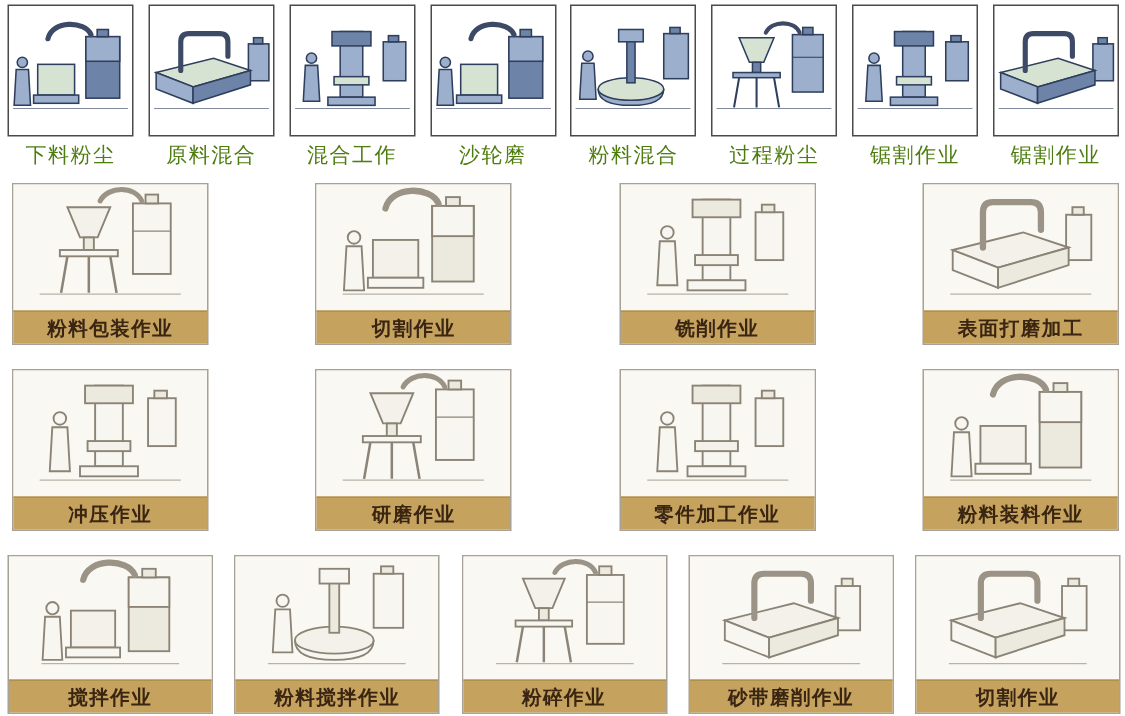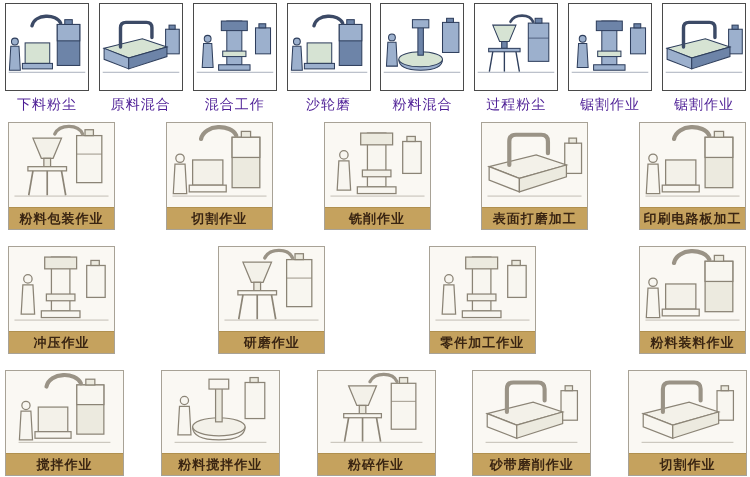--- a/index.html
+++ b/index.html
@@ -11,34 +11,34 @@
 
   
   .top-row{display:flex;justify-content:space-between;padding:3px 2px 0 3px;}
   .top-cell{width:88px;display:flex;flex-direction:column;align-items:center;}
   .top-pic{
     width:84px;height:88px;box-sizing:border-box;
     border:1px solid #4a4a4a;background:#ffffff;
   }
   .top-caption{
     margin-top:4px;height:20px;line-height:20px;
-    font-size:14px;letter-spacing:1px;color:#4c1d95;white-space:nowrap;
+    font-size:14px;letter-spacing:1px;color:#4d7c0f;white-space:nowrap;
   }
 
   
   .grow{display:flex;justify-content:space-between;}
   .grow-a{padding:0 4px 0 8px;margin-top:7px;}
   .grow-b{padding:0 4px 0 8px;margin-top:16px;align-items:flex-end;}
   .grow-c{padding:0 3px 0 5px;margin-top:16px;}
   .card{
     box-sizing:border-box;border:1px solid #a8a296;background:#faf8f3;
     display:flex;flex-direction:column;
   }
-  .size-a{width:107px;height:108px;}
-  .size-c{width:119px;height:106px;}
+  .size-a{width:131px;height:108px;}
+  .size-c{width:137px;height:106px;}
   .pic{flex:1;min-height:0;background:#faf8f3;}
   .pic svg,.top-pic svg{width:100%;height:100%;display:block;}
   .caption{
     height:21px;line-height:21px;background:#c5a25e;color:#3a2512;
     font-weight:bold;font-size:13px;text-align:center;letter-spacing:1px;
     white-space:nowrap;overflow:hidden;border-top:1px solid #b0904f;
   }
 </style>
 </head>
 <body>
@@ -231,36 +231,20 @@
               <rect x="96" y="24" width="20" height="36" fill="#f8f6f0" stroke="#8b8476" stroke-width="1.5"></rect>
               <rect x="101" y="18" width="9" height="6" fill="#eceadf" stroke="#8b8476" stroke-width="1.5"></rect>
               <polygon points="6,52 62,38 98,50 42,66" fill="#f3f1e9" stroke="#8b8476" stroke-width="1.5"></polygon>
               <polygon points="6,52 42,66 42,82 6,68" fill="#f8f6f0" stroke="#8b8476" stroke-width="1.5"></polygon>
               <polygon points="42,66 98,50 98,64 42,82" fill="#eceadf" stroke="#8b8476" stroke-width="1.5"></polygon>
               <path d="M30 50 L30 22 Q30 14 38 14 L68 14 Q76 14 76 22 L76 36" fill="none" stroke="#9a9386" stroke-width="5" stroke-linecap="round"></path>
             </svg>
           </div>
           <div class="caption">表面打磨加工</div>
         </div>
-        <div class="card size-a">
-          <div class="pic">
-            <svg viewBox="0 0 120 100" preserveAspectRatio="xMidYMid meet" xmlns="http://www.w3.org/2000/svg">
-              <line x1="4" y1="87" x2="116" y2="87" stroke="#8b8476" stroke-width="1" opacity="0.6"></line>
-              <rect x="75" y="17" width="33" height="60" fill="#eceadf" stroke="#8b8476" stroke-width="1.5"></rect>
-              <rect x="75" y="17" width="33" height="24" fill="#f8f6f0" stroke="#8b8476" stroke-width="1.5"></rect>
-              <rect x="86" y="10" width="11" height="7" fill="#eceadf" stroke="#8b8476" stroke-width="1.5"></rect>
-              <path d="M80 15 C74 1 42 1 38 19" fill="none" stroke="#9a9386" stroke-width="5" stroke-linecap="round"></path>
-              <rect x="28" y="44" width="36" height="30" fill="#f3f1e9" stroke="#8b8476" stroke-width="1.5"></rect>
-              <rect x="24" y="74" width="44" height="8" fill="#f8f6f0" stroke="#8b8476" stroke-width="1.5"></rect>
-              <circle cx="13" cy="42" r="5" fill="#f8f6f0" stroke="#8b8476" stroke-width="1.5"></circle>
-              <path d="M7 49 L19 49 L21 84 L5 84 Z" fill="#f8f6f0" stroke="#8b8476" stroke-width="1.5"></path>
-            </svg>
-          </div>
-          <div class="caption">印刷电路板加工</div>
-        </div>
       </div>
       <div class="grow grow-b">
         <div class="card size-a">
           <div class="pic">
             <svg viewBox="0 0 120 100" preserveAspectRatio="xMidYMid meet" xmlns="http://www.w3.org/2000/svg">
               <line x1="4" y1="87" x2="116" y2="87" stroke="#8b8476" stroke-width="1" opacity="0.6"></line>
               <rect x="90" y="22" width="22" height="38" fill="#f8f6f0" stroke="#8b8476" stroke-width="1.5"></rect>
               <rect x="95" y="16" width="10" height="6" fill="#eceadf" stroke="#8b8476" stroke-width="1.5"></rect>
               <rect x="48" y="12" width="22" height="64" fill="#f8f6f0" stroke="#8b8476" stroke-width="1.5"></rect>
               <rect x="40" y="12" width="38" height="14" fill="#eceadf" stroke="#8b8476" stroke-width="1.5"></rect>

